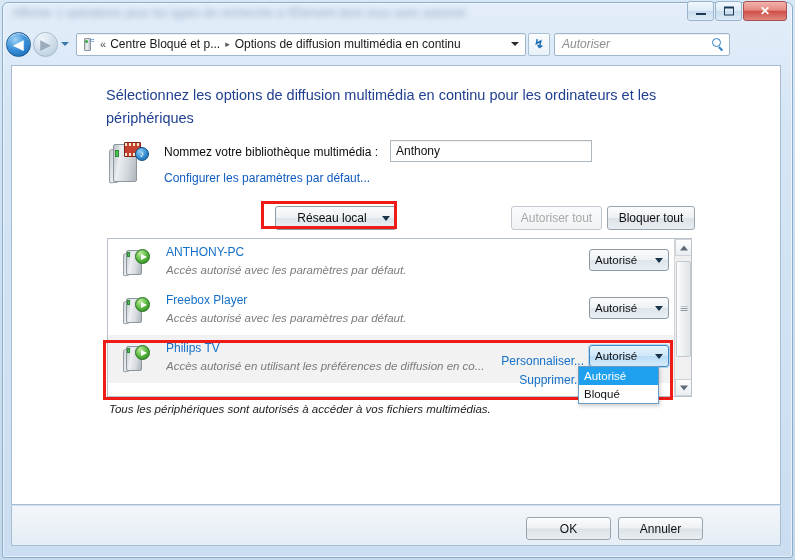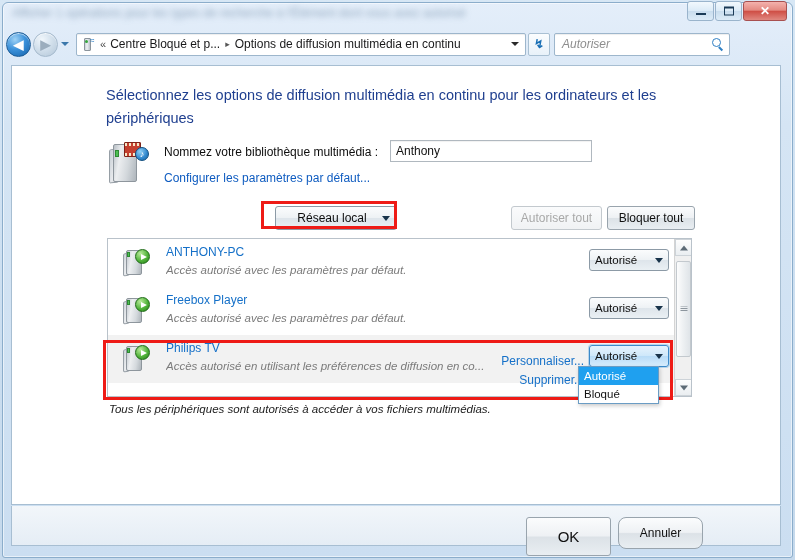--- a/index.html
+++ b/index.html
@@ -637,34 +637,34 @@
     position: absolute;
     left: 11px; top: 506px;
     width: 770px; height: 40px;
     background: linear-gradient(180deg,#f2f6fa 0%,#e5edf5 100%);
     border: 1px solid #a7bed2;
     border-top: none;
   }
   .ok-btn {
     position: absolute;
     left: 514px; top: 11px;
-    width: 85px; height: 39px;
+    width: 85px; height: 23px;
     border: 1px solid #99a4ad;
     border-radius: 3px;
     background: linear-gradient(180deg,#fbfcfd 0%,#eef1f4 48%,#dce2e7 52%,#e9eef2 100%);
-    font-size: 15px;
+    font-size: 12px;
     color: #111;
     font-family: "Liberation Sans", sans-serif;
   }
   .cancel-btn {
     position: absolute;
     left: 606px; top: 11px;
-    width: 85px; height: 32px;
+    width: 85px; height: 23px;
     border: 1px solid #99a4ad;
-    border-radius: 8px;
+    border-radius: 3px;
     background: linear-gradient(180deg,#fbfcfd 0%,#eef1f4 48%,#dce2e7 52%,#e9eef2 100%);
     font-size: 12px;
     color: #111;
     font-family: "Liberation Sans", sans-serif;
   }
 
   
   .redbox {
     position: absolute;
     border: 3px solid #ee1b16;

